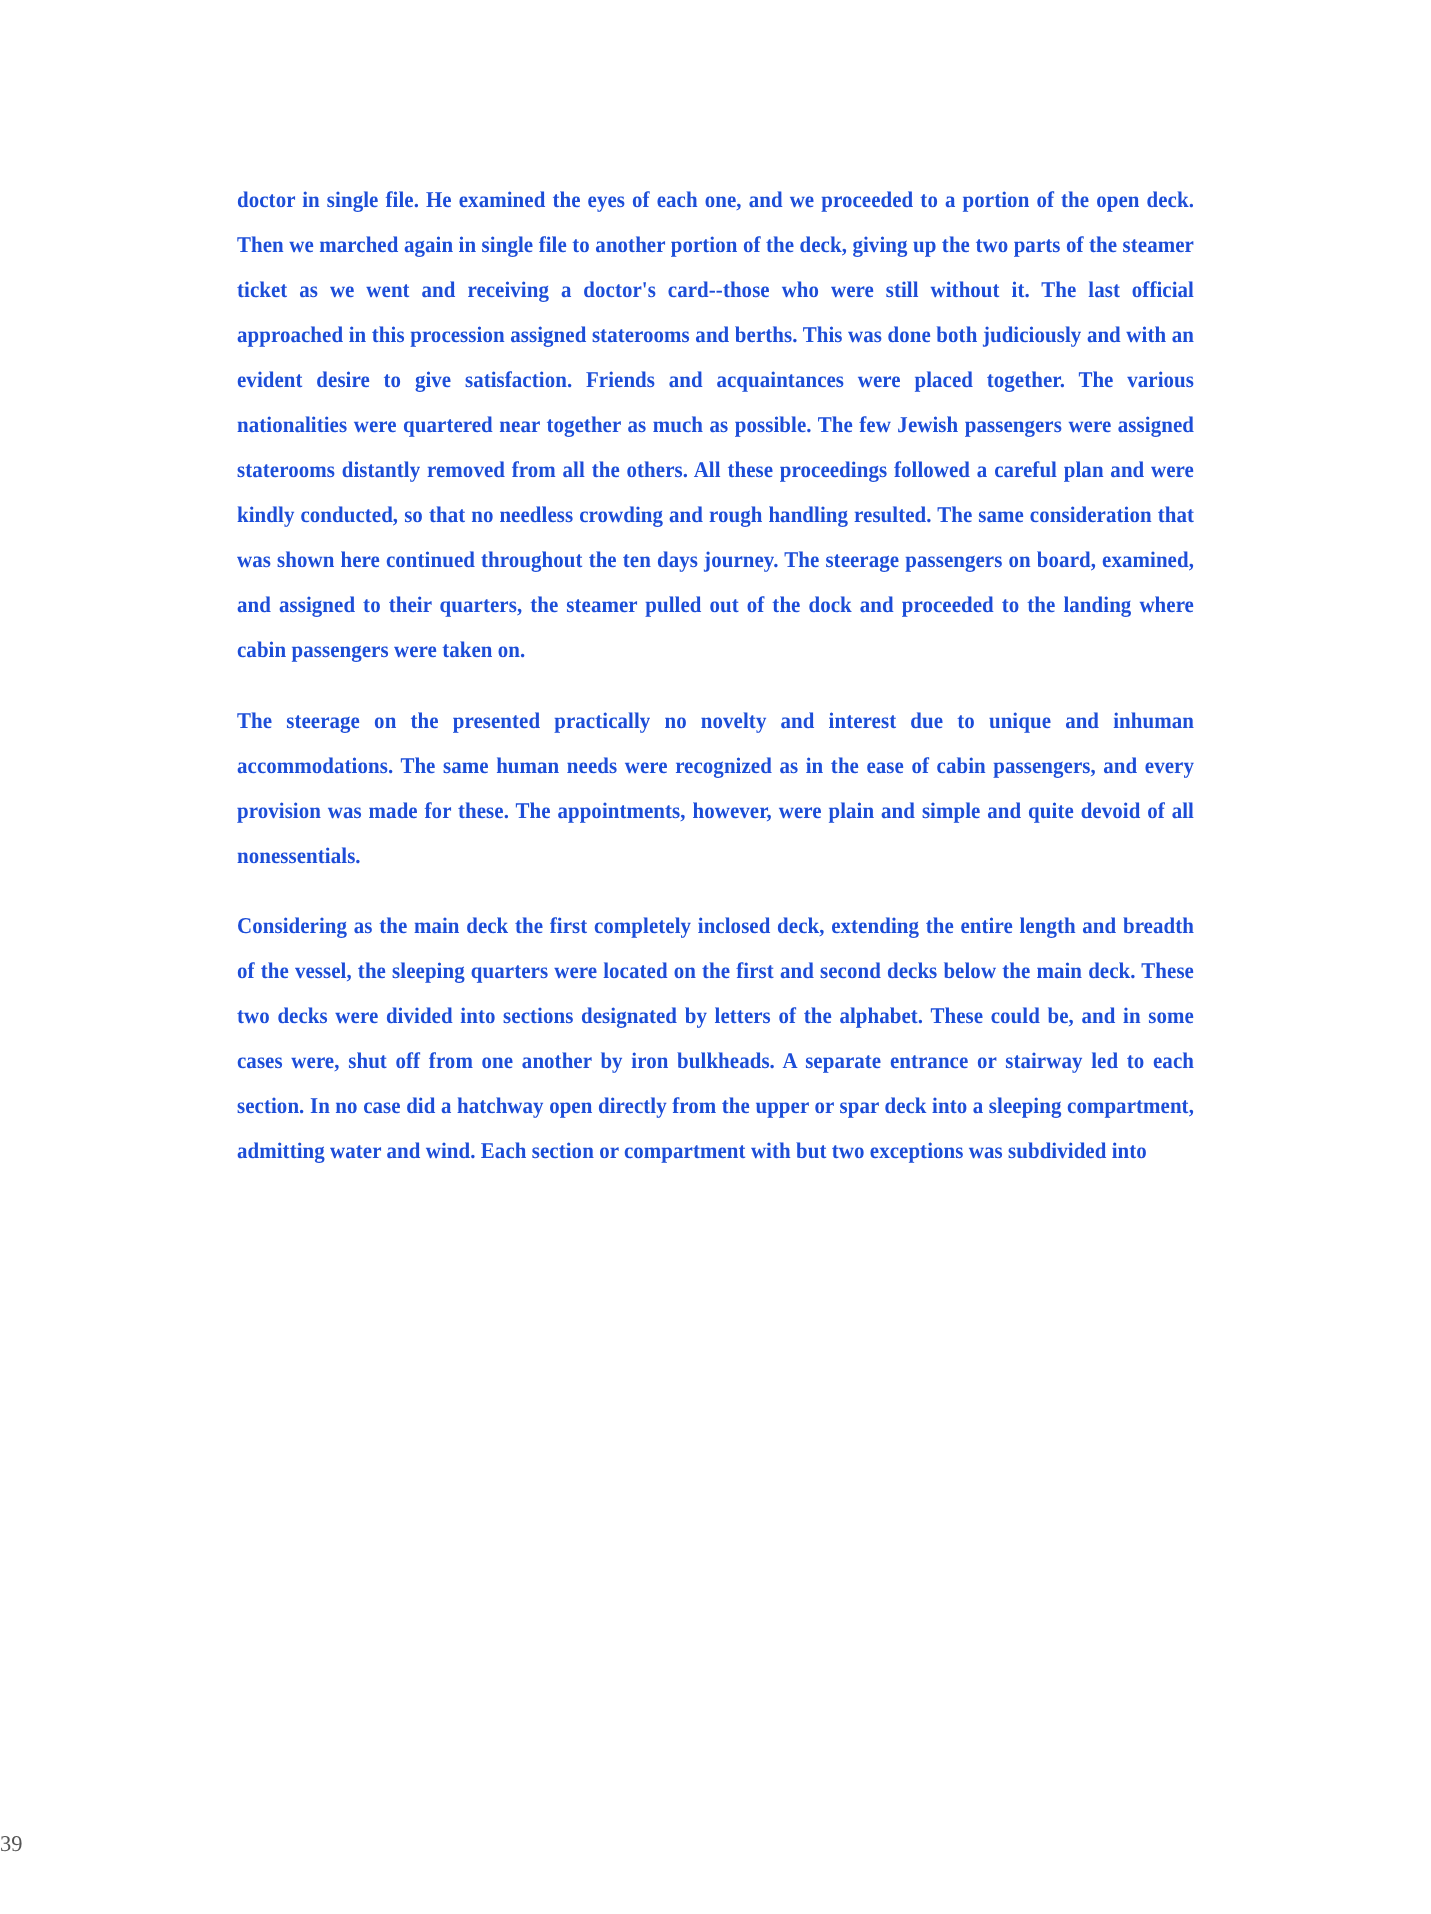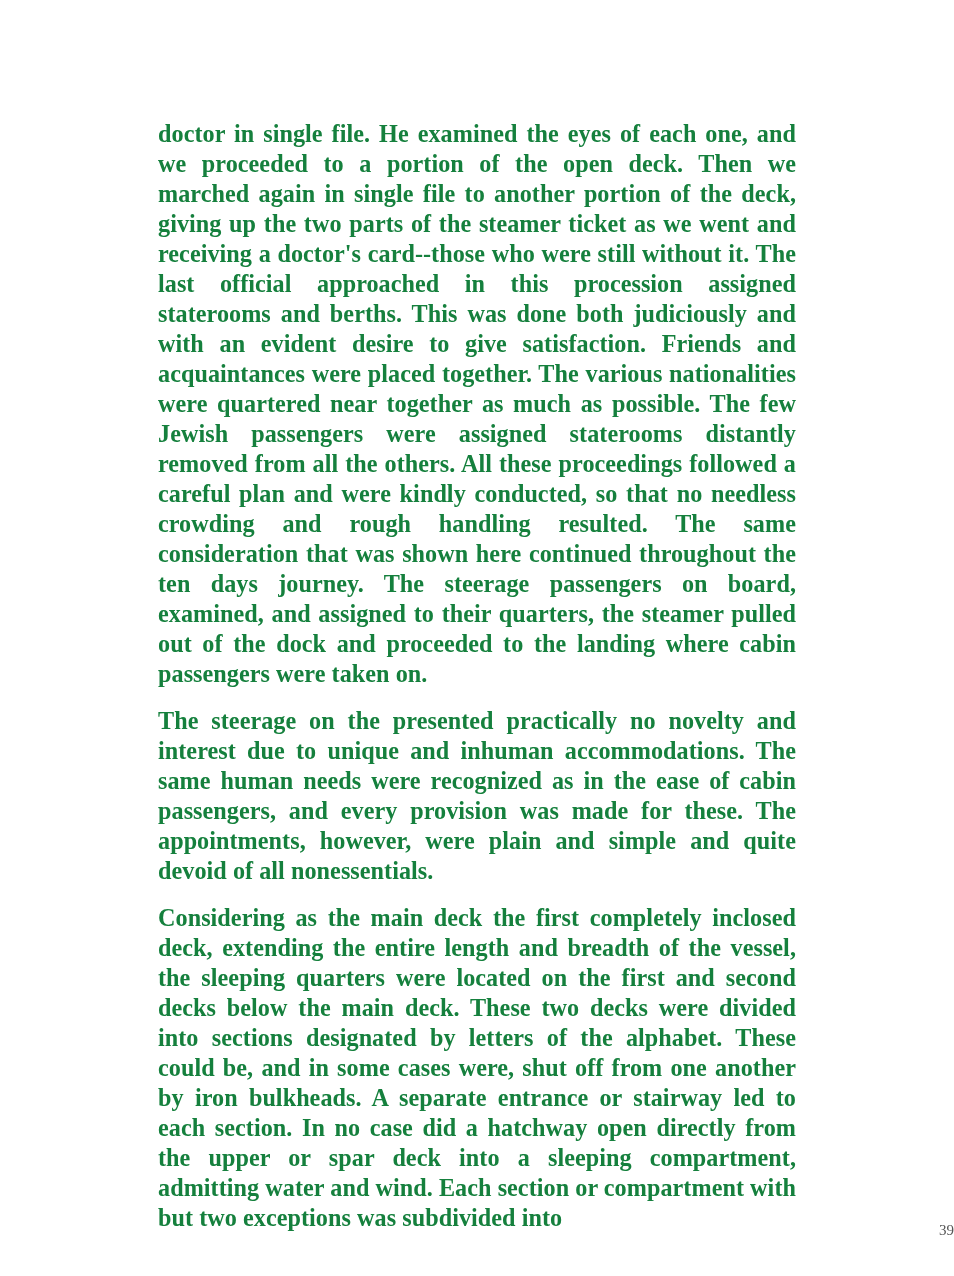--- a/index.html
+++ b/index.html
@@ -5,38 +5,38 @@
   html, body { margin: 0; padding: 0; background: #ffffff; }
   body { width: 954px; height: 1276px; position: relative; overflow: hidden; }
   .page { position: absolute; left: 0; top: 0; width: 954px; height: 1276px; background: #fff; }
   .text-block {
     position: absolute;
     left: 158px;
     top: 119px;
     width: 638px;
     font-family: "Liberation Serif", "DejaVu Serif", serif;
     font-weight: bold;
-    font-size: 26px;
+    font-size: 15px;
     line-height: 30px;
-    color: #15803d;
+    color: #1d4ed8;
     letter-spacing: 0.05px;
   }
   .para {
     margin: 0 0 17px 0;
     text-align: justify;
     text-align-last: left;
     transform: scaleX(0.93);
     transform-origin: left top;
     width: 686px;
   }
   .page-number {
     position: absolute;
     left: 0; right: 0;
     top: 1222px;
-    text-align: right;
+    text-align: left;
     font-family: "Liberation Serif", "DejaVu Serif", serif;
     font-size: 15px;
     color: #555555;
   }
 </style>
 </head>
 <body>
 
 <div class="page">
   <div class="text-block">

